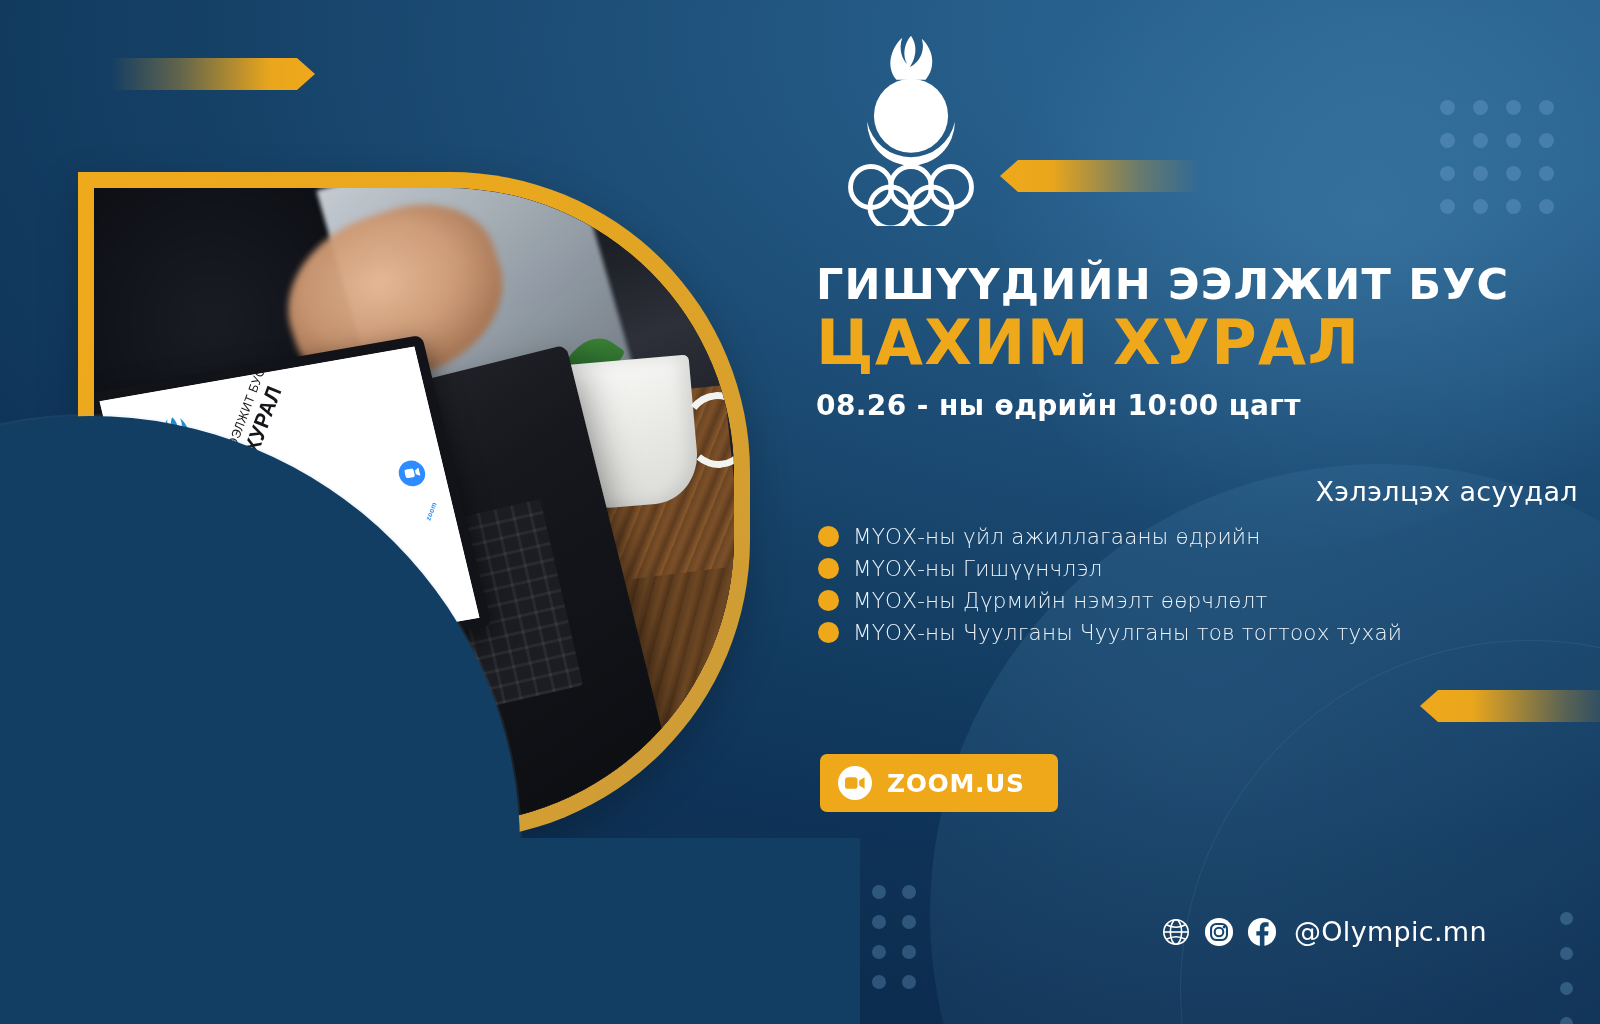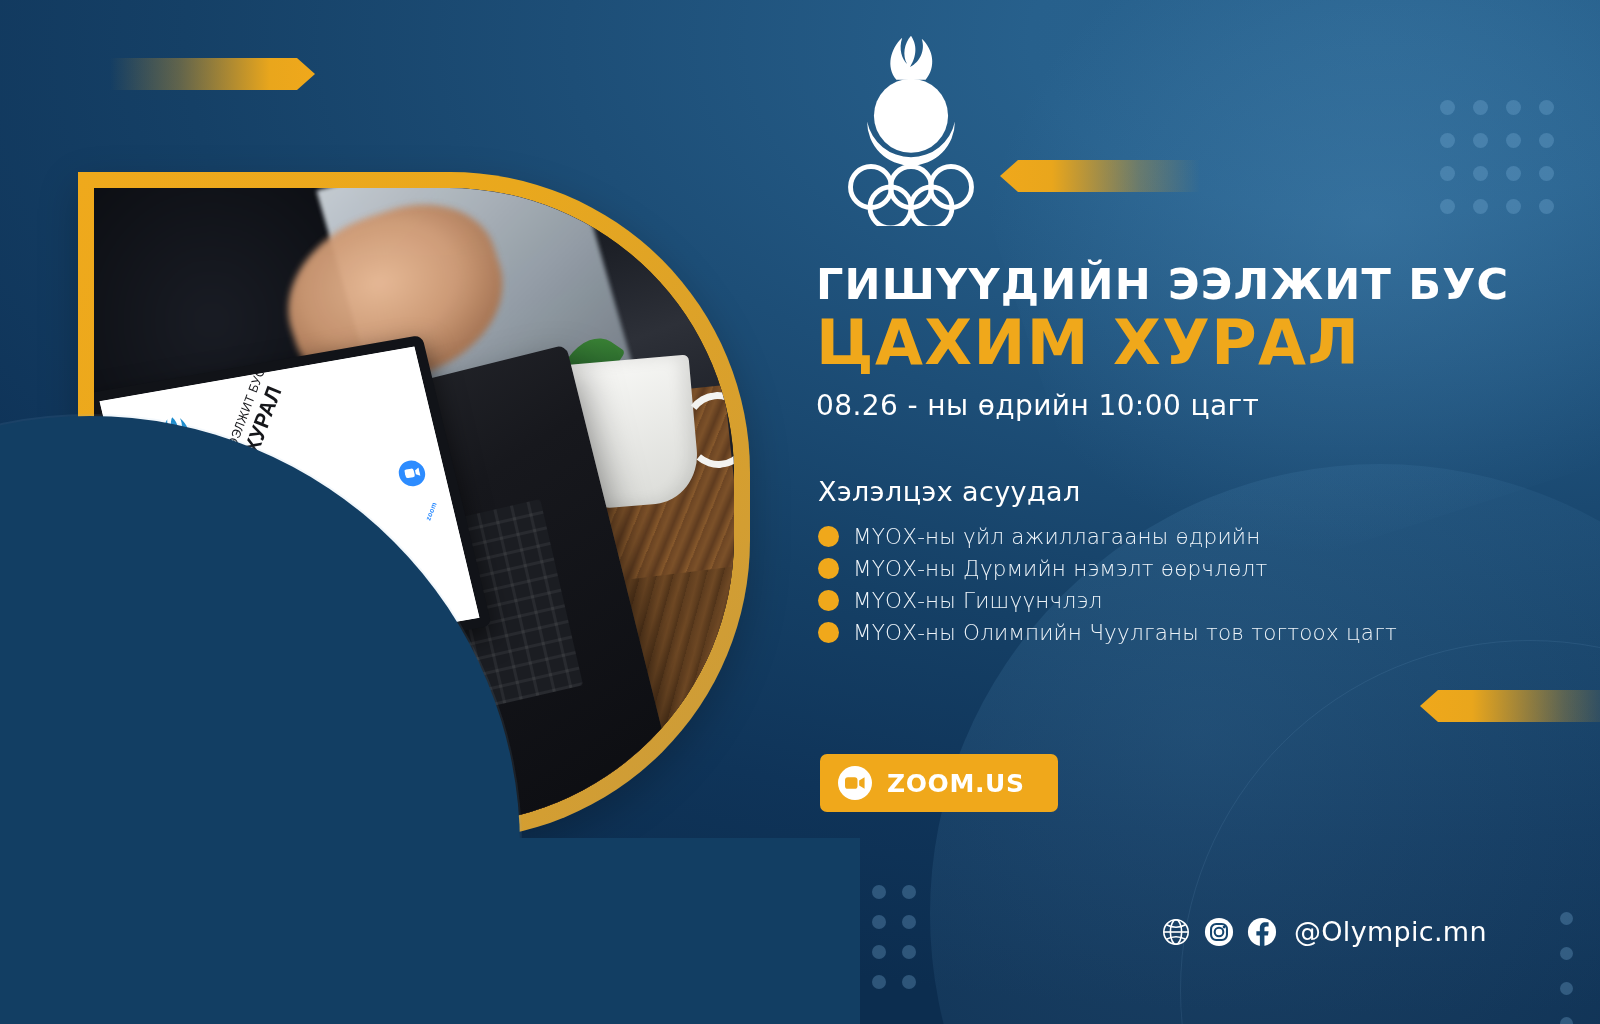--- a/index.html
+++ b/index.html
@@ -234,26 +234,26 @@
     font-size:43px; font-weight:700; color:#ffffff;
     letter-spacing:1.2px; line-height:1.06;
     font-family:"DejaVu Sans", sans-serif;
   }
   .t-line2{
     font-size:62px; font-weight:700; color:#f0a81b;
     letter-spacing:1.4px; line-height:1.05; margin-top:2px;
     font-family:"DejaVu Sans", sans-serif;
   }
   .t-line3{
-    font-size:28px; font-weight:400; color:#ffffff;
+    font-size:28px; font-weight:700; color:#ffffff;
     letter-spacing:.4px; margin-top:14px;
     font-family:"DejaVu Sans", sans-serif;
   }
 
-  .agenda{ position:absolute; left:12px; top:476px; width:760px; }
+  .agenda{ position:absolute; left:12px; top:476px; width:760px;text-align:right; }
   .agenda-h{
     font-size:27px; color:#ffffff; font-weight:400;
     letter-spacing:.4px; margin-bottom:17px;
     font-family:"DejaVu Sans", sans-serif;
   }
   .agenda ul{ list-style:none; }
   .agenda li{
     display:flex; align-items:center;
     margin-bottom:7px;
   }
@@ -453,29 +453,29 @@
 
     <div class="agenda">
       <div class="agenda-h">Хэлэлцэх асуудал</div>
       <ul id="agenda-list">
           <li>
             <span class="bullet"></span>
             <span class="agenda-txt">МҮОХ-ны үйл ажиллагааны өдрийн</span>
           </li>
           <li>
             <span class="bullet"></span>
+            <span class="agenda-txt">МҮОХ-ны Гишүүнчлэл</span>
+          </li>
+          <li>
+            <span class="bullet"></span>
             <span class="agenda-txt">МҮОХ-ны Дүрмийн нэмэлт өөрчлөлт</span>
           </li>
           <li>
             <span class="bullet"></span>
-            <span class="agenda-txt">МҮОХ-ны Гишүүнчлэл</span>
-          </li>
-          <li>
-            <span class="bullet"></span>
-            <span class="agenda-txt">МҮОХ-ны Олимпийн Чуулганы тов тогтоох цагт</span>
+            <span class="agenda-txt">МҮОХ-ны Чуулганы Чуулганы тов тогтоох тухай</span>
           </li>
         </ul>
     </div>
 
     <div class="zoom-btn">
       <span class="zoom-ic">
         <svg width="20" height="14" viewBox="0 0 24 16">
             <rect x="0" y="1" width="15" height="14" rx="3.5" fill="#f0a81b"></rect>
             <path d="M17 5 L23.5 1.2 v13.6 L17 11Z" fill="#f0a81b"></path>
           </svg>

